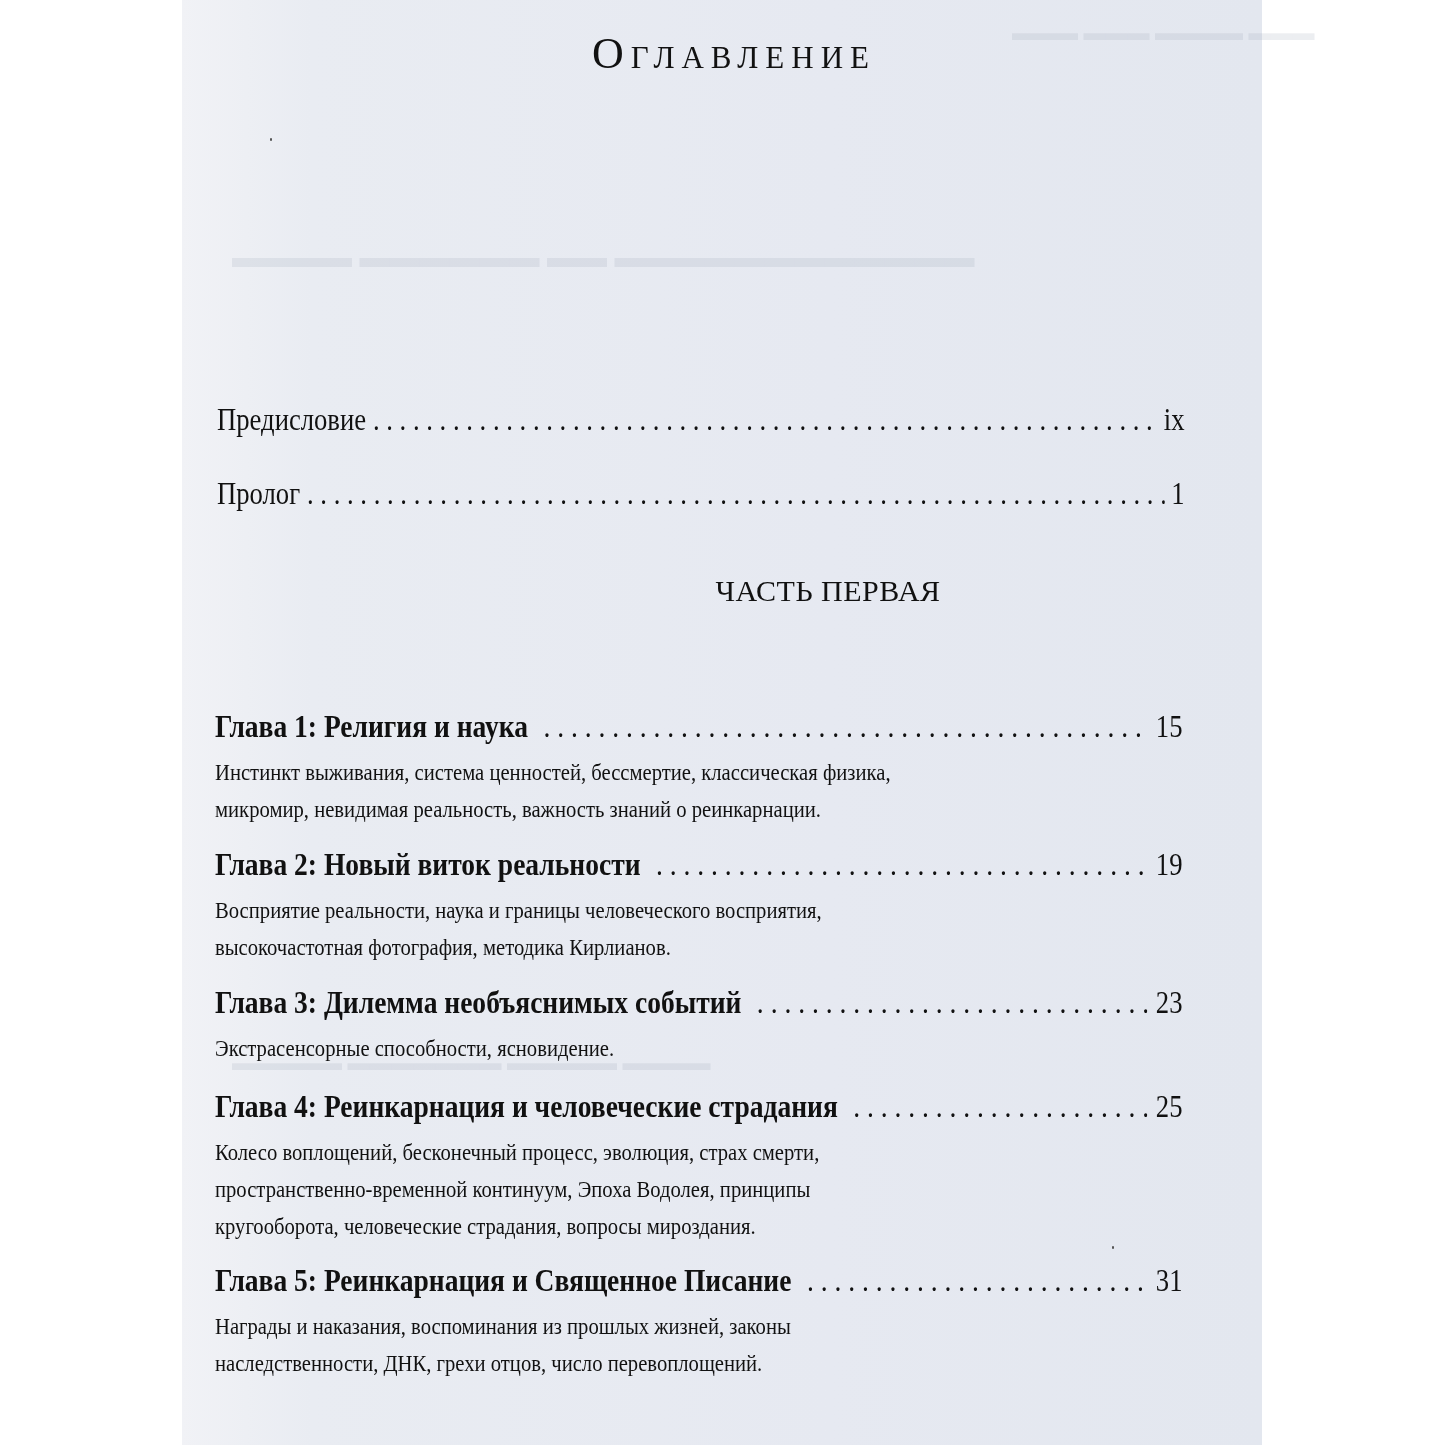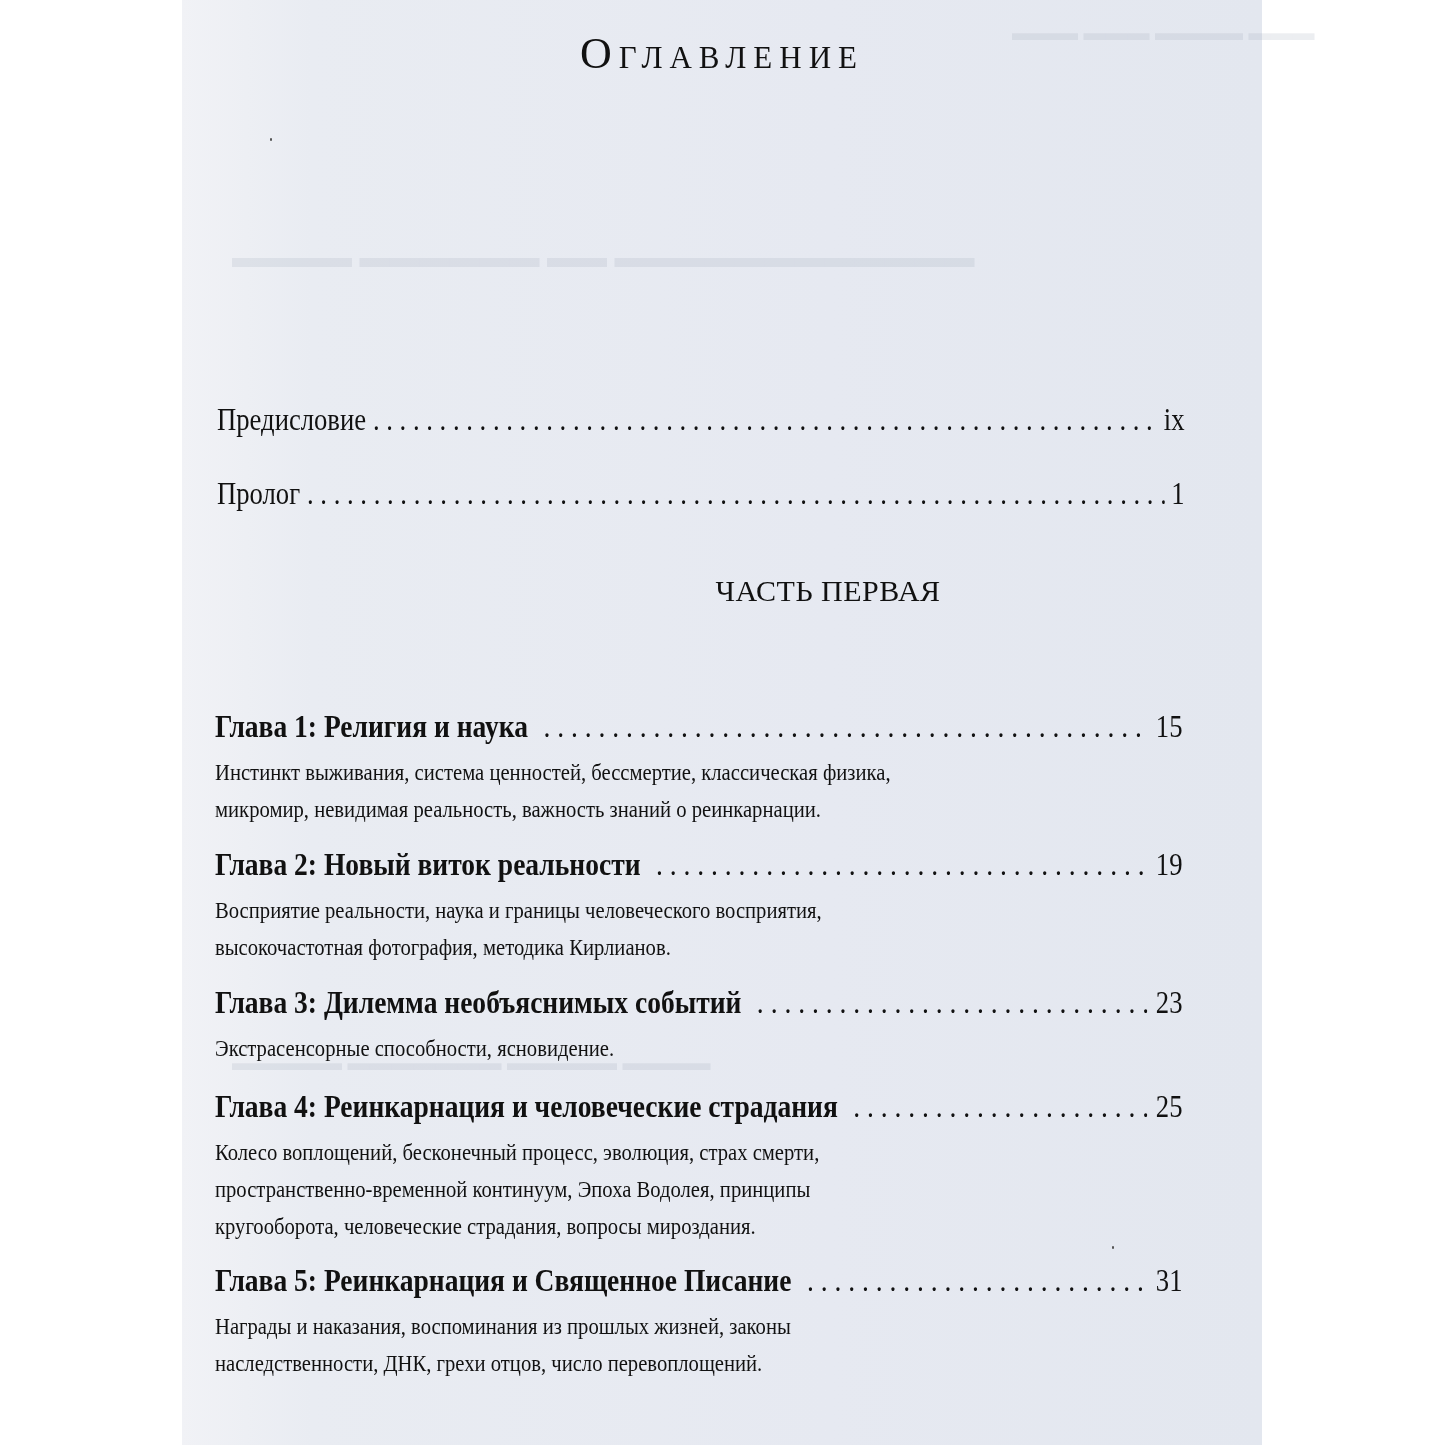--- a/index.html
+++ b/index.html
@@ -25,21 +25,21 @@
     .bleed {
       position: absolute;
       color: rgba(150, 160, 180, 0.18);
       font-family: "Liberation Serif", serif;
       font-size: 22px;
       white-space: nowrap;
     }
     .toc-title {
       position: absolute;
       top: 28px;
-      left: 0;
+      left: 12px;
       width: 1080px;
       text-align: center;
       font-family: "Liberation Serif", serif;
       font-size: 34px;
       letter-spacing: 7px;
       color: #111;
     }
     .front-row {
       position: absolute;
       left: 35px;

